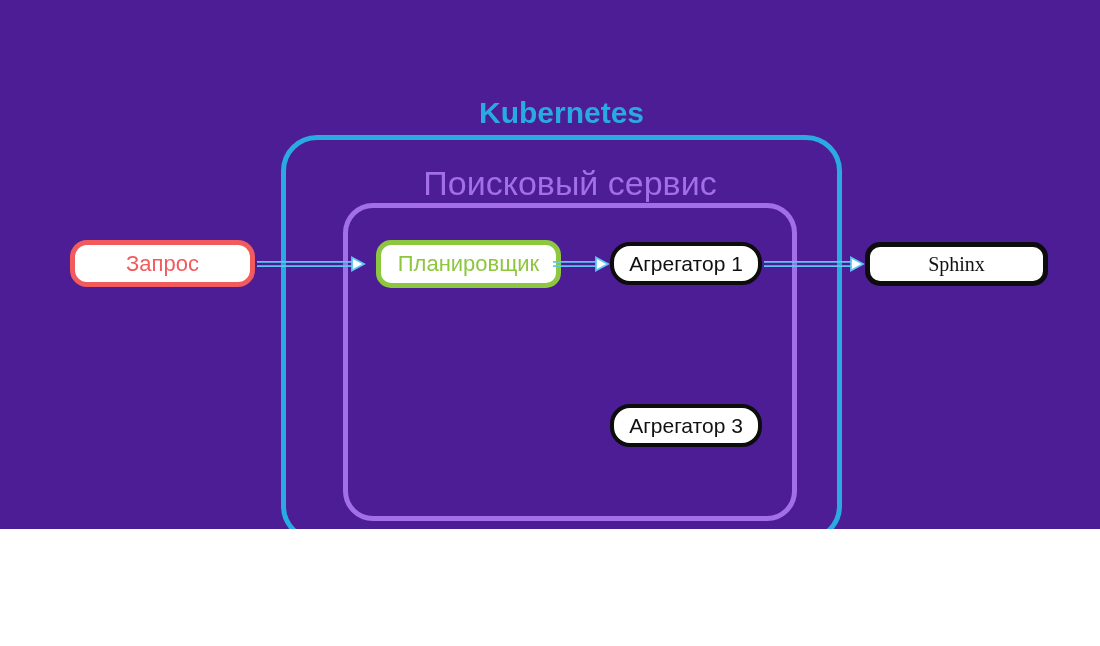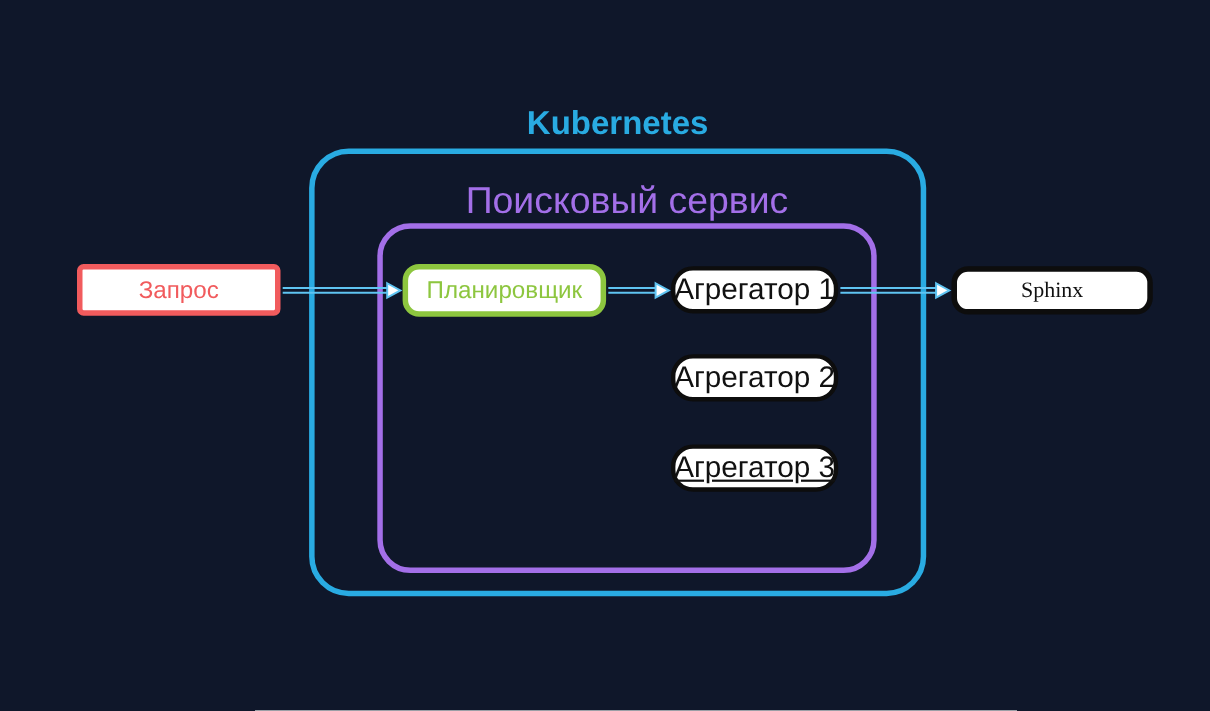--- a/index.html
+++ b/index.html
@@ -4,22 +4,22 @@
 <style>
   html, body {
     margin: 0;
     padding: 0;
     background: #ffffff;
     font-family: "Liberation Sans", "DejaVu Sans", sans-serif;
   }
   .stage {
     position: relative;
     width: 1100px;
-    height: 646px;
-    background: #0f172a;
+    height: 529px;
+    background: #4c1d95;
     overflow: hidden;
   }
   .container-box {
     position: absolute;
     box-sizing: border-box;
     background: transparent;
   }
   .c-kubernetes {
     left: 281px; top: 135px; width: 561px; height: 407px;
     border: 5px solid #29ABE2;
@@ -52,41 +52,41 @@
     box-sizing: border-box;
     background: #ffffff;
     display: flex;
     align-items: center;
     justify-content: center;
     white-space: nowrap;
   }
   .n-zapros {
     left: 70px; top: 240px; width: 185px; height: 47px;
     border: 5px solid #F15B5D;
-    border-radius: 6px;
+    border-radius: 17px;
     color: #F15B5D;
     font-size: 22px;
   }
   .n-plan {
-    left: 366px; top: 240px; width: 185px; height: 48px;
+    left: 376px; top: 240px; width: 185px; height: 48px;
     border: 5px solid #8DC63F;
     border-radius: 15px;
     color: #8DC63F;
     font-size: 22px;
   }
   .n-agg {
     left: 610px; width: 152px; height: 43px;
     border: 4px solid #0D0D0D;
     border-radius: 20px;
     color: #111111;
-    font-size: 27px;
+    font-size: 21px;
   }
   .n-agg1 { top: 242px; }
   .n-agg2 { top: 322px; }
-  .n-agg3 { top: 404px; text-decoration: underline; }
+  .n-agg3 { top: 404px; }
   .n-sphinx {
     left: 865px; top: 242px; width: 183px; height: 44px;
     border: 5px solid #0D0D0D;
     border-radius: 15px;
     color: #111111;
     font-size: 20px;
     font-family: Liberation Serif, serif;
   }
   .arrow-layer {
     position: absolute;
@@ -105,21 +105,20 @@
 
   <div class="diagram-title t-search">Поисковый сервис</div>
   <div class="container-box c-search"></div>
 
   <div class="node n-zapros">Запрос</div>
 
   <div class="node n-plan">Планировщик</div>
 
   <div class="node n-agg n-agg1">Агрегатор 1</div>
 
-  <div class="node n-agg n-agg2">Агрегатор 2</div>
 
   <div class="node n-agg n-agg3">Агрегатор 3</div>
 
   <div class="node n-sphinx">Sphinx</div>
 
   <svg class="arrow-layer" viewBox="0 0 1100 646">
 
     <g stroke="#5FC4F2" stroke-width="1.8" fill="none">
       <path d="M257 261.8 H 352"></path>
       <path d="M257 266.2 H 352"></path>

